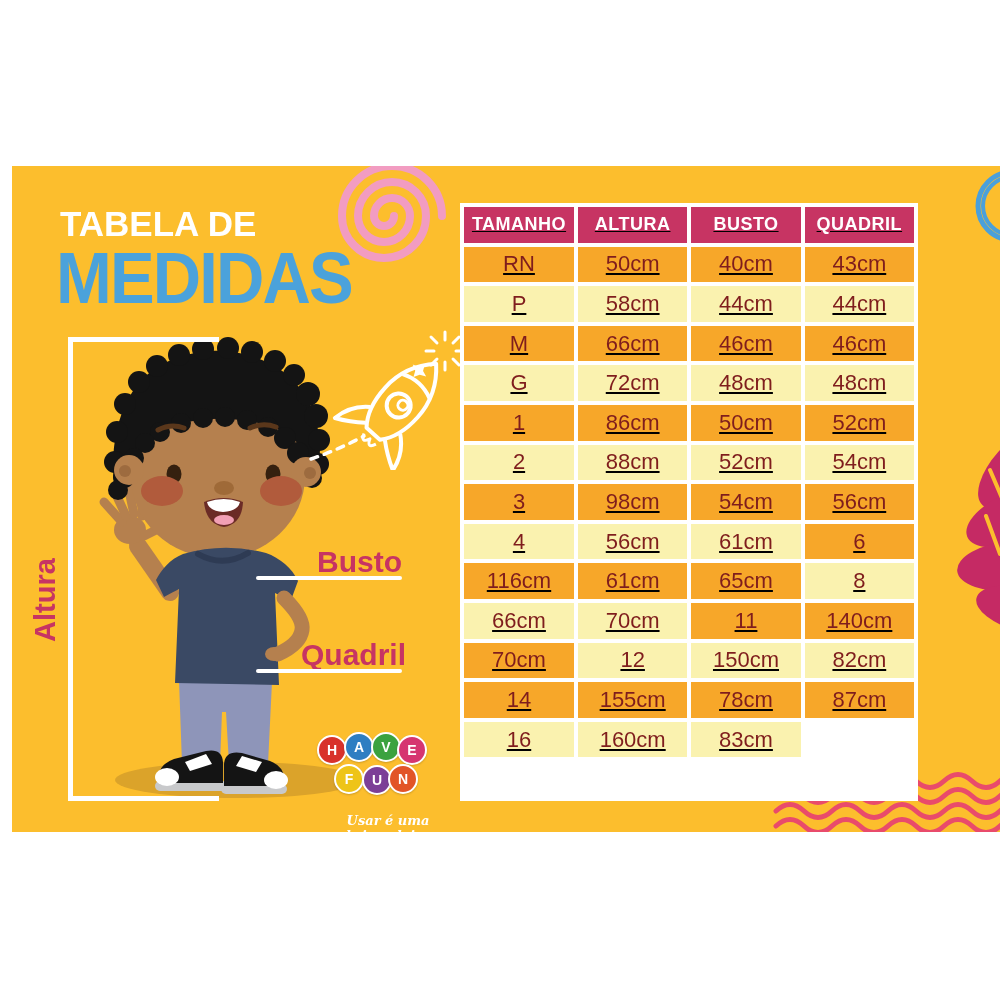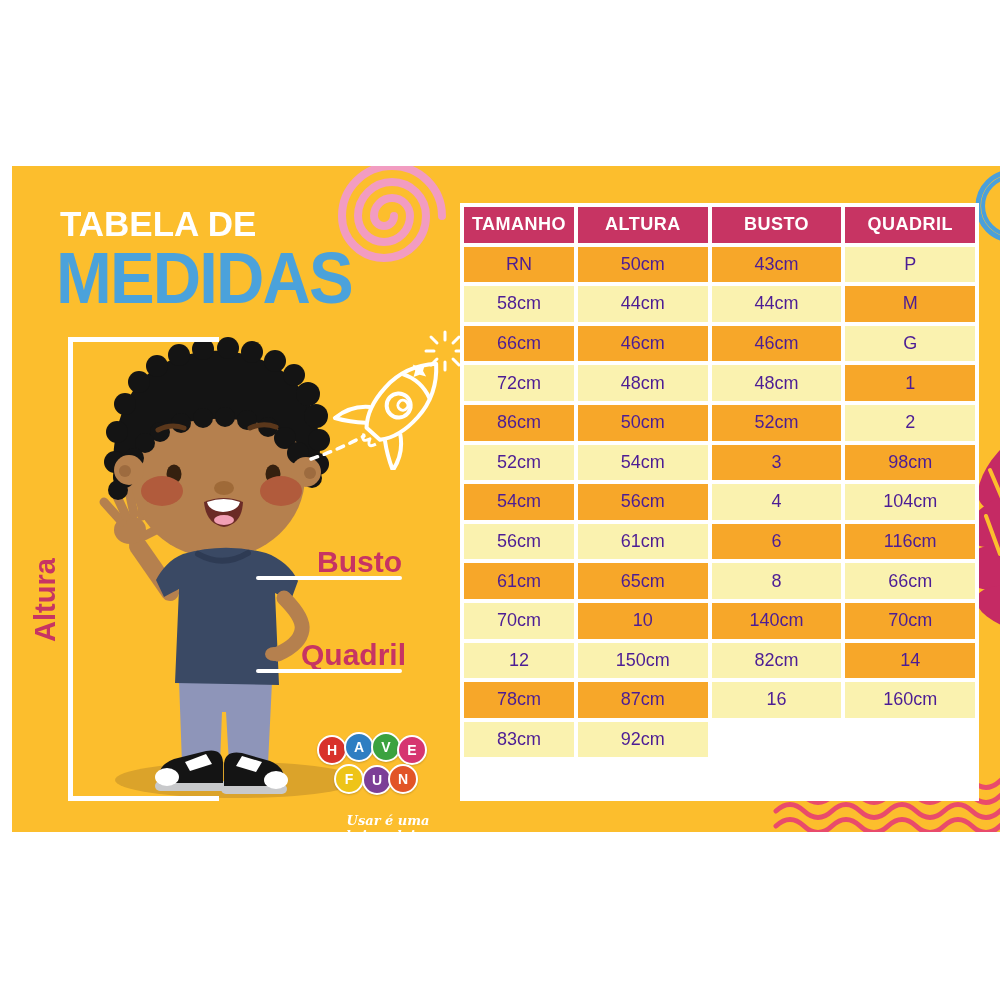--- a/index.html
+++ b/index.html
@@ -14,23 +14,23 @@
   
   .bracket{position:absolute;left:56px;top:171px;width:146px;height:454px;border-left:5px solid #fff;border-top:5px solid #fff;border-bottom:5px solid #fff;}
 
   .altura-label{position:absolute;left:33px;top:434px;transform:translate(-50%,-50%) rotate(-90deg);color:#C73463;font-size:29px;font-weight:bold;white-space:nowrap;}
   .busto-label{position:absolute;left:244px;top:379px;width:146px;text-align:right;color:#C73463;font-size:30px;font-weight:bold;}
   .quadril-label{position:absolute;left:244px;top:472px;width:150px;text-align:right;color:#C73463;font-size:30px;font-weight:bold;}
   .busto-line{position:absolute;left:244px;top:410px;width:146px;height:4px;background:#ffffff;border-radius:2px;}
   .quadril-line{position:absolute;left:244px;top:503px;width:146px;height:4px;background:#ffffff;border-radius:2px;}
 
   
-  #size-table{position:absolute;left:448px;top:37px;width:519px;height:598px;background:#ffffff;display:grid;grid-template-columns:110px 1fr 1fr 1fr;grid-template-rows:repeat(15,1fr);gap:4px;padding:4px;box-sizing:border-box;}
+  #size-table{position:absolute;left:448px;top:37px;width:458px;height:598px;background:#ffffff;display:grid;grid-template-columns:110px 1fr 1fr 1fr;grid-template-rows:repeat(15,1fr);gap:4px;padding:4px;box-sizing:border-box;text-decoration:underline;}
   #size-table .th{background:#C73463;color:#fff;font-weight:bold;font-size:18px;display:flex;align-items:center;justify-content:center;letter-spacing:.5px;}
-  #size-table .td{display:flex;align-items:center;justify-content:center;font-size:18px;color:#4c1d95;}
+  #size-table .td{display:flex;align-items:center;justify-content:center;font-size:22px;color:#7f1d1d;}
   .row-odd{background:#F7A729;}
   .row-even{background:#FAF2AF;}
 
   
   .ball{position:absolute;width:30px;height:30px;border-radius:50%;border:2px solid #ffffff;box-sizing:border-box;color:#fff;font-size:14px;font-weight:bold;display:flex;align-items:center;justify-content:center;box-shadow:0 1px 2px rgba(0,0,0,.18);}
   .tagline{position:absolute;left:293px;top:631px;width:166px;text-align:center;color:#ffffff;font-size:13px;font-weight:bold;font-style:italic;font-family:"DejaVu Serif",serif;margin-top:16px;}
 </style>
 </head>
 <body>
 
@@ -216,63 +216,64 @@
     </div>
   <div class="tagline">Usar é uma brincadeira</div>
 
   <div id="size-table">
       <div class="th">TAMANHO</div>
       <div class="th">ALTURA</div>
       <div class="th">BUSTO</div>
       <div class="th">QUADRIL</div>
       <div class="td row-odd">RN</div>
       <div class="td row-odd">50cm</div>
+      <div class="td row-odd">40cm</div>
       <div class="td row-odd">43cm</div>
       <div class="td row-even">P</div>
       <div class="td row-even">58cm</div>
       <div class="td row-even">44cm</div>
       <div class="td row-even">44cm</div>
       <div class="td row-odd">M</div>
       <div class="td row-odd">66cm</div>
       <div class="td row-odd">46cm</div>
       <div class="td row-odd">46cm</div>
       <div class="td row-even">G</div>
       <div class="td row-even">72cm</div>
       <div class="td row-even">48cm</div>
       <div class="td row-even">48cm</div>
       <div class="td row-odd">1</div>
       <div class="td row-odd">86cm</div>
       <div class="td row-odd">50cm</div>
       <div class="td row-odd">52cm</div>
       <div class="td row-even">2</div>
+      <div class="td row-even">88cm</div>
       <div class="td row-even">52cm</div>
       <div class="td row-even">54cm</div>
       <div class="td row-odd">3</div>
       <div class="td row-odd">98cm</div>
       <div class="td row-odd">54cm</div>
       <div class="td row-odd">56cm</div>
       <div class="td row-even">4</div>
-      <div class="td row-even">104cm</div>
       <div class="td row-even">56cm</div>
       <div class="td row-even">61cm</div>
       <div class="td row-odd">6</div>
       <div class="td row-odd">116cm</div>
       <div class="td row-odd">61cm</div>
       <div class="td row-odd">65cm</div>
       <div class="td row-even">8</div>
       <div class="td row-even">66cm</div>
       <div class="td row-even">70cm</div>
-      <div class="td row-odd">10</div>
+      <div class="td row-odd">11</div>
       <div class="td row-odd">140cm</div>
       <div class="td row-odd">70cm</div>
       <div class="td row-even">12</div>
       <div class="td row-even">150cm</div>
       <div class="td row-even">82cm</div>
       <div class="td row-odd">14</div>
+      <div class="td row-odd">155cm</div>
       <div class="td row-odd">78cm</div>
       <div class="td row-odd">87cm</div>
       <div class="td row-even">16</div>
       <div class="td row-even">160cm</div>
       <div class="td row-even">83cm</div>
-      <div class="td row-even">92cm</div>
     </div>
 
 </div>
 
 </body></html>

